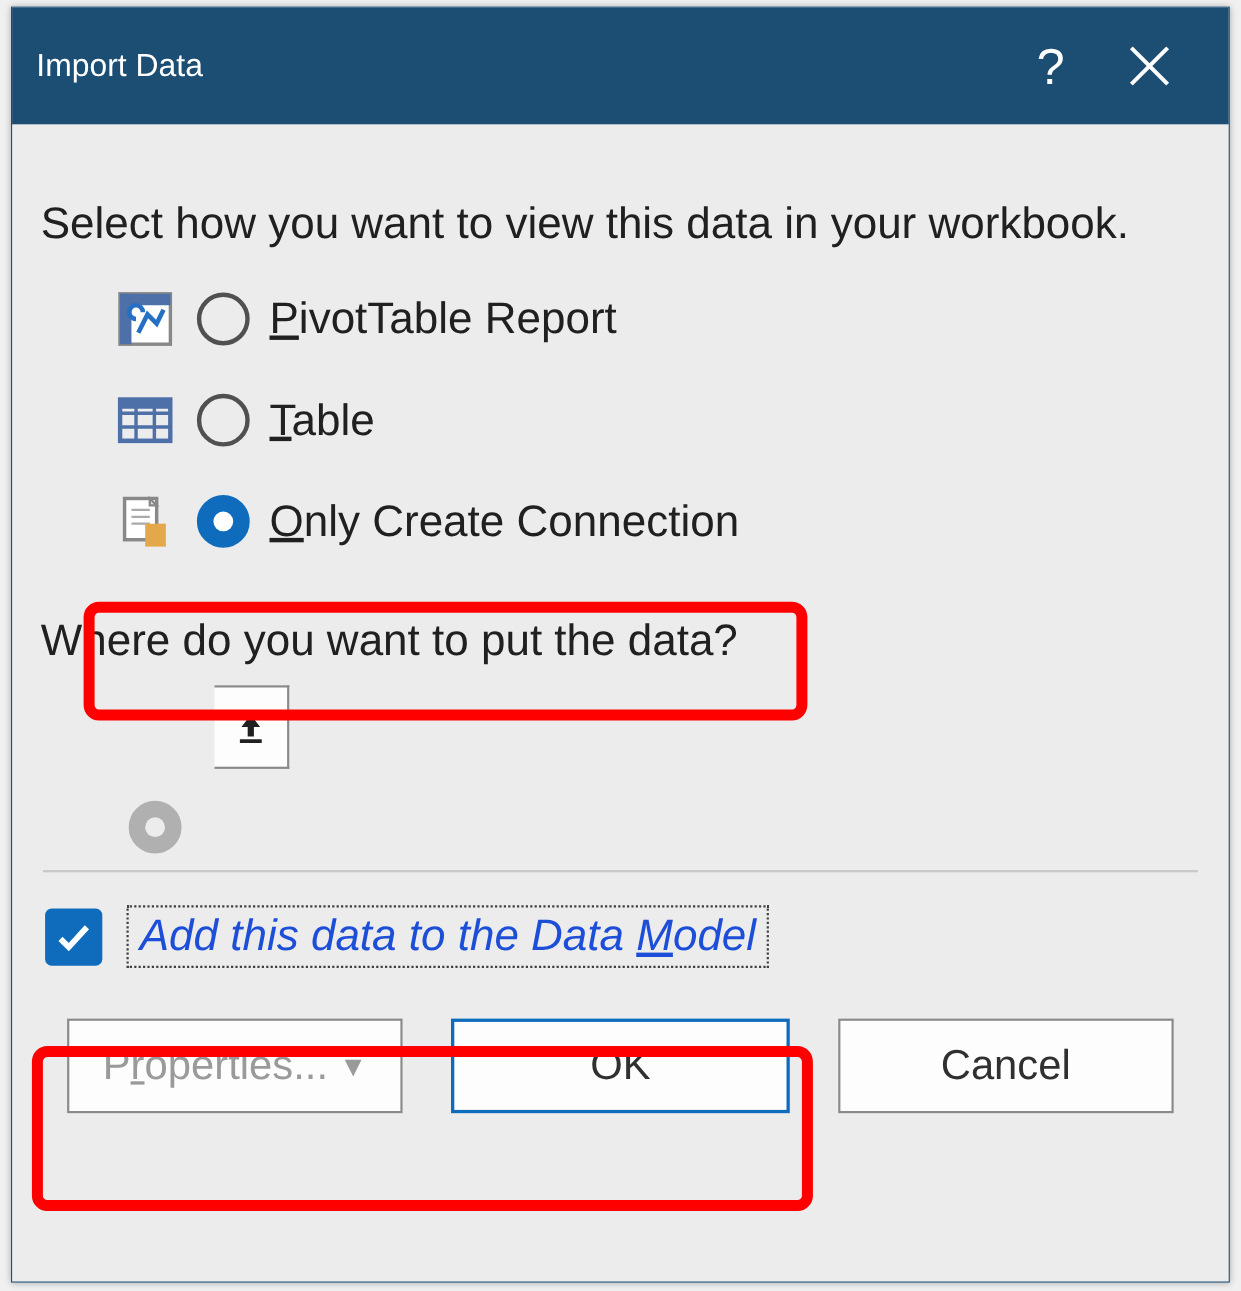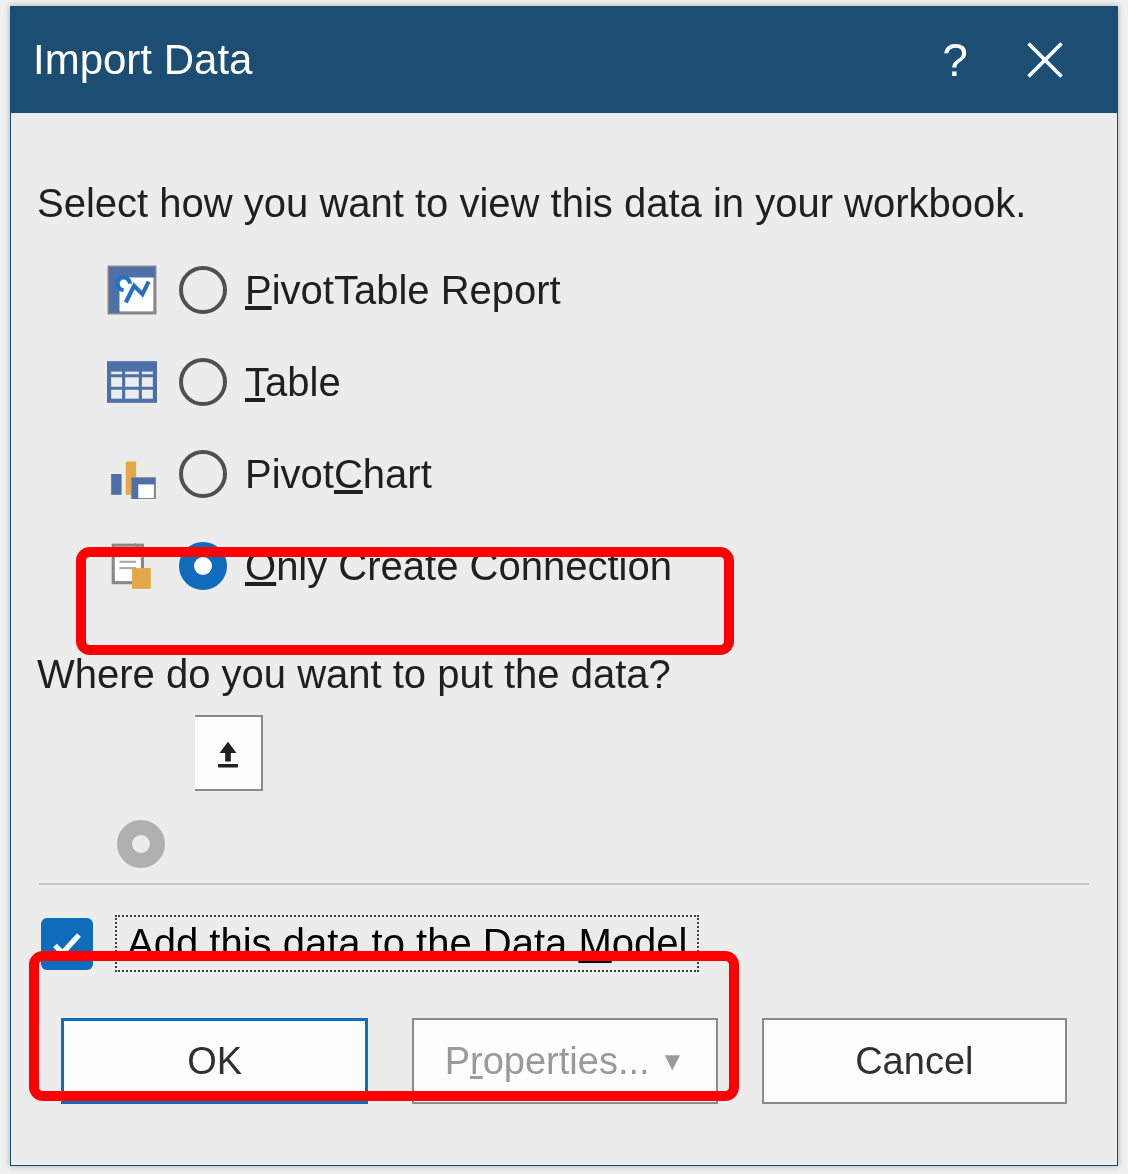--- a/index.html
+++ b/index.html
@@ -27,21 +27,21 @@
     }
     .titlebar {
       height: 106px;
       background: #1c4d73;
       display: flex;
       align-items: center;
       padding: 0 22px;
       color: #fff;
     }
     .titlebar-title {
-      font-size: 42px;
+      font-size: 29px;
       flex: 1;
       font-weight: 400;
     }
     .titlebar-help {
       font-size: 46px;
       width: 80px;
       text-align: center;
       cursor: pointer;
       font-weight: 300;
     }
@@ -195,21 +195,22 @@
       cursor: pointer;
       flex-shrink: 0;
     }
     .checkbox-box svg { width: 36px; height: 36px; }
     .dm-label-wrap {
       border: 2px dotted #404040;
       padding: 4px 10px;
     }
     .dm-label {
       font-size: 40px;
-      color: #000000;
+      color: #1d4ed8;
+      font-style: italic;
     }
     .dm-label .ul { text-decoration: underline; }
 
     .buttons-row {
       display: flex;
       gap: 44px;
       padding: 22px 24px 0 24px;
     }
     .btn {
       height: 86px;
@@ -275,33 +276,20 @@
           <line x1="1" y1="15" x2="23" y2="15" stroke="#4d70a8" stroke-width="1.5"></line>
           <line x1="8" y1="3" x2="8" y2="21" stroke="#4d70a8" stroke-width="1.5"></line>
           <line x1="16" y1="3" x2="16" y2="21" stroke="#4d70a8" stroke-width="1.5"></line>
           <rect x="1" y="3" width="22" height="4" fill="#4d70a8"></rect>
         </svg>
       </div>
       <div class="radio-outer"></div>
       <div class="opt-label"><span></span><span class="ul">T</span><span>able</span></div>
     </div>
 
-    <div class="opt-row">
-      <div class="opt-icon">
-        <svg viewBox="0 0 24 24" width="50" height="50">
-          <rect x="2" y="12" width="5" height="10" fill="#4d70a8"></rect>
-          <rect x="9" y="6" width="5" height="16" fill="#e3a84a"></rect>
-          <rect x="12" y="14" width="11" height="10" fill="#fff" stroke="#888"></rect>
-          <rect x="12" y="14" width="11" height="3" fill="#4d70a8"></rect>
-          <rect x="12" y="14" width="3" height="10" fill="#4d70a8"></rect>
-        </svg>
-      </div>
-      <div class="radio-outer"></div>
-      <div class="opt-label"><span>Pivot</span><span class="ul">C</span><span>hart</span></div>
-    </div>
 
     <div class="opt-row">
       <div class="opt-icon">
         <svg viewBox="0 0 24 24" width="50" height="50">
           <rect x="3" y="2" width="14" height="18" fill="#fff" stroke="#888" stroke-width="1.5"></rect>
           <path d="M 14 2 L 17 5 L 14 5 Z" fill="#ddd" stroke="#888"></path>
           <line x1="6" y1="7" x2="14" y2="7" stroke="#aaa"></line>
           <line x1="6" y1="10" x2="14" y2="10" stroke="#aaa"></line>
           <line x1="6" y1="13" x2="14" y2="13" stroke="#aaa"></line>
           <rect x="12" y="13" width="9" height="10" fill="#e3a84a"></rect>
@@ -336,25 +324,25 @@
         <svg viewBox="0 0 24 24">
           <polyline points="4,13 9,18 20,6" fill="none" stroke="#fff" stroke-width="3.5"></polyline>
         </svg>
       </div>
       <div class="dm-label-wrap">
         <span class="dm-label"><span>Add this data to the Data </span><span class="ul">M</span><span>odel</span></span>
       </div>
     </div>
 
     <div class="buttons-row">
-      <div class="btn primary">OK</div>
       <div class="btn disabled">
         <span><span>P</span><span class="ul">r</span><span>operties...</span></span>
           <span class="arrow">▼</span>
       </div>
+      <div class="btn primary">OK</div>
       <div class="btn">Cancel</div>
     </div>
 
   </div>
 
   <div class="highlight-box hl1"></div>
   <div class="highlight-box hl2"></div>
 
 </div>
 

